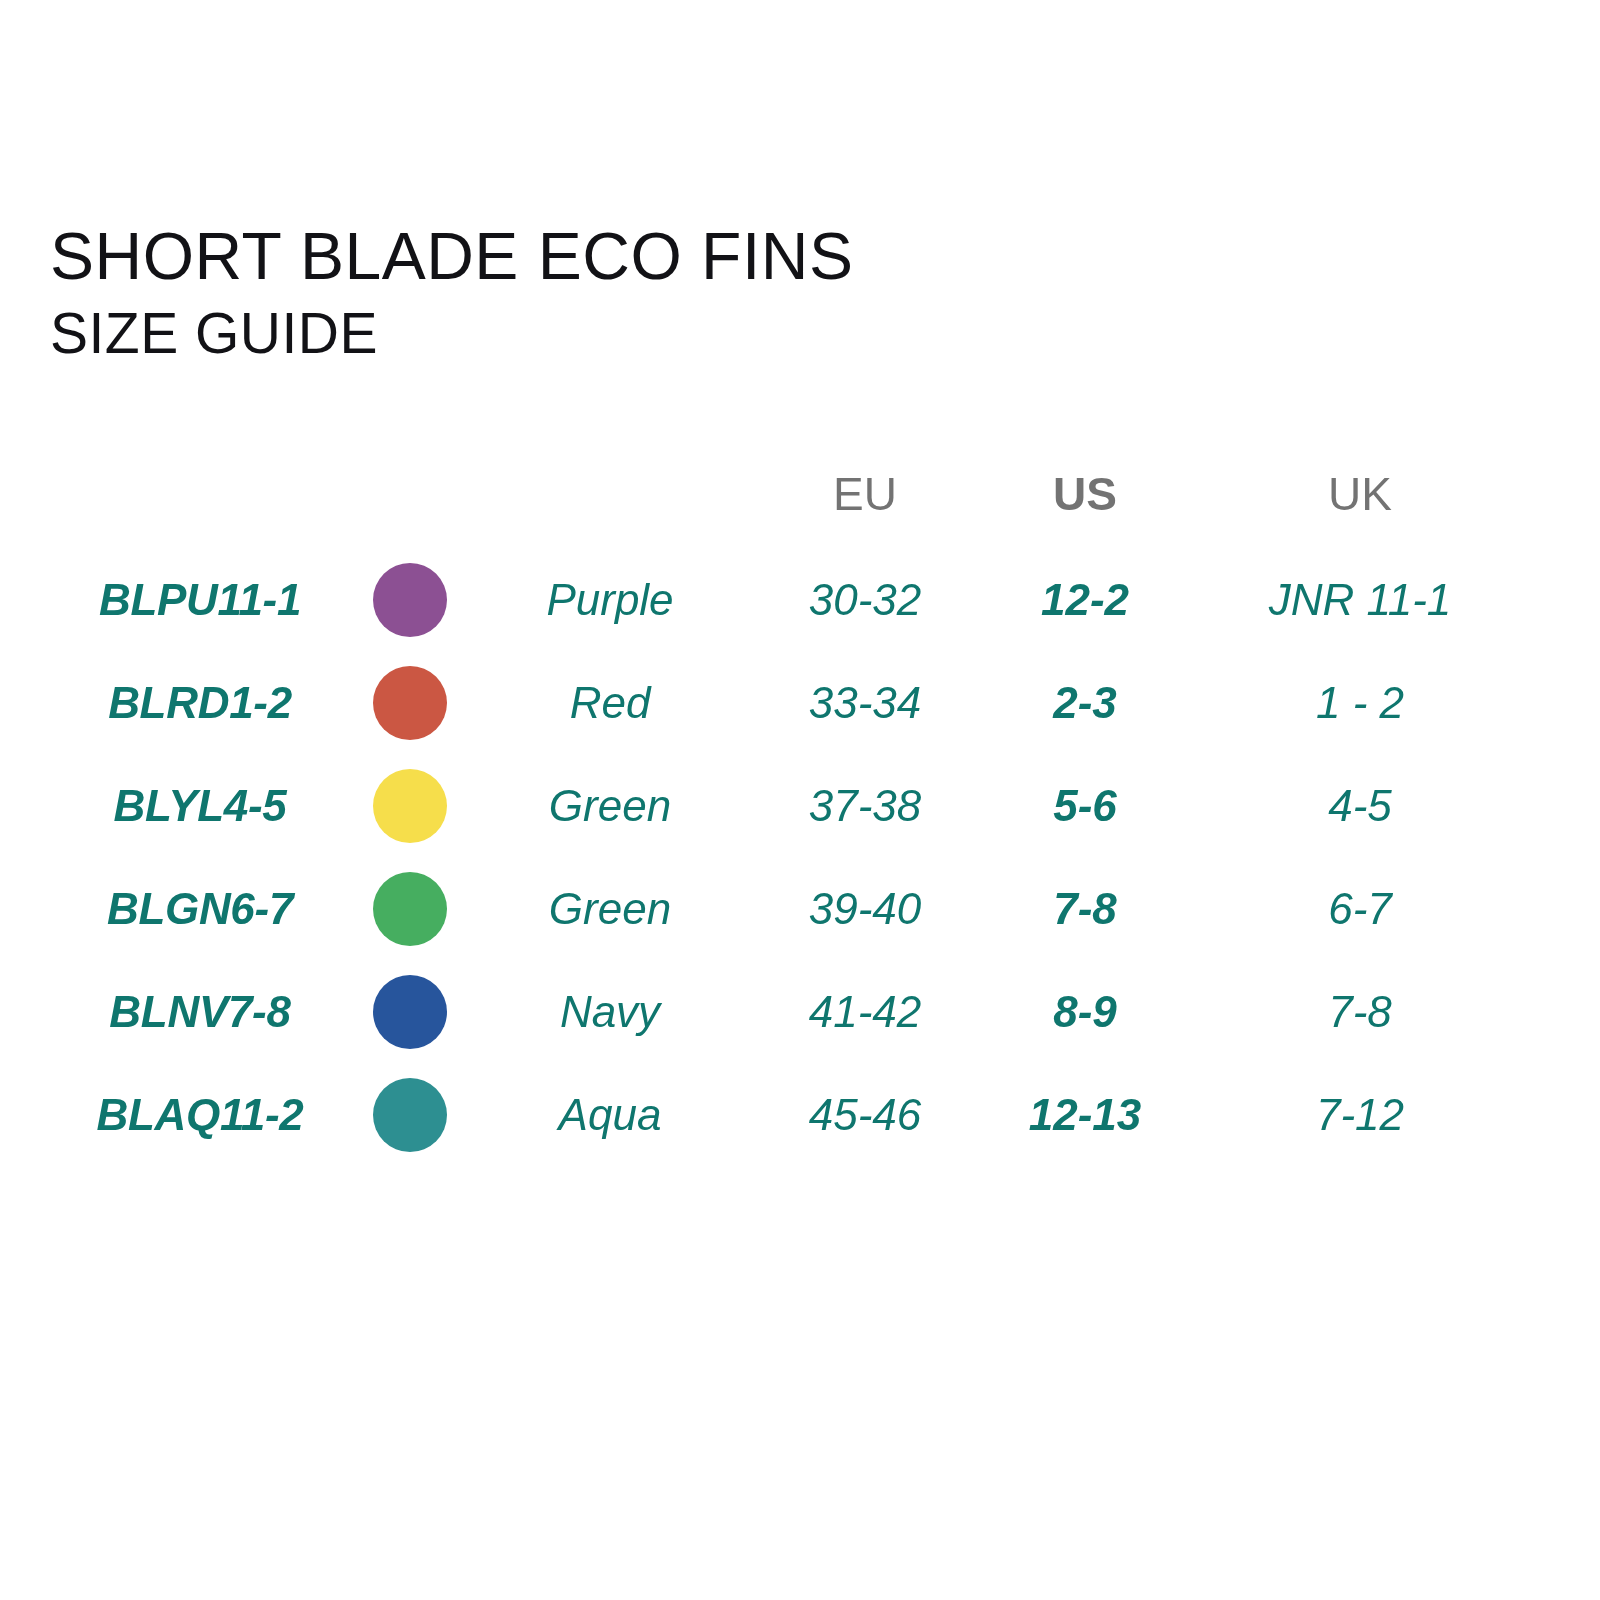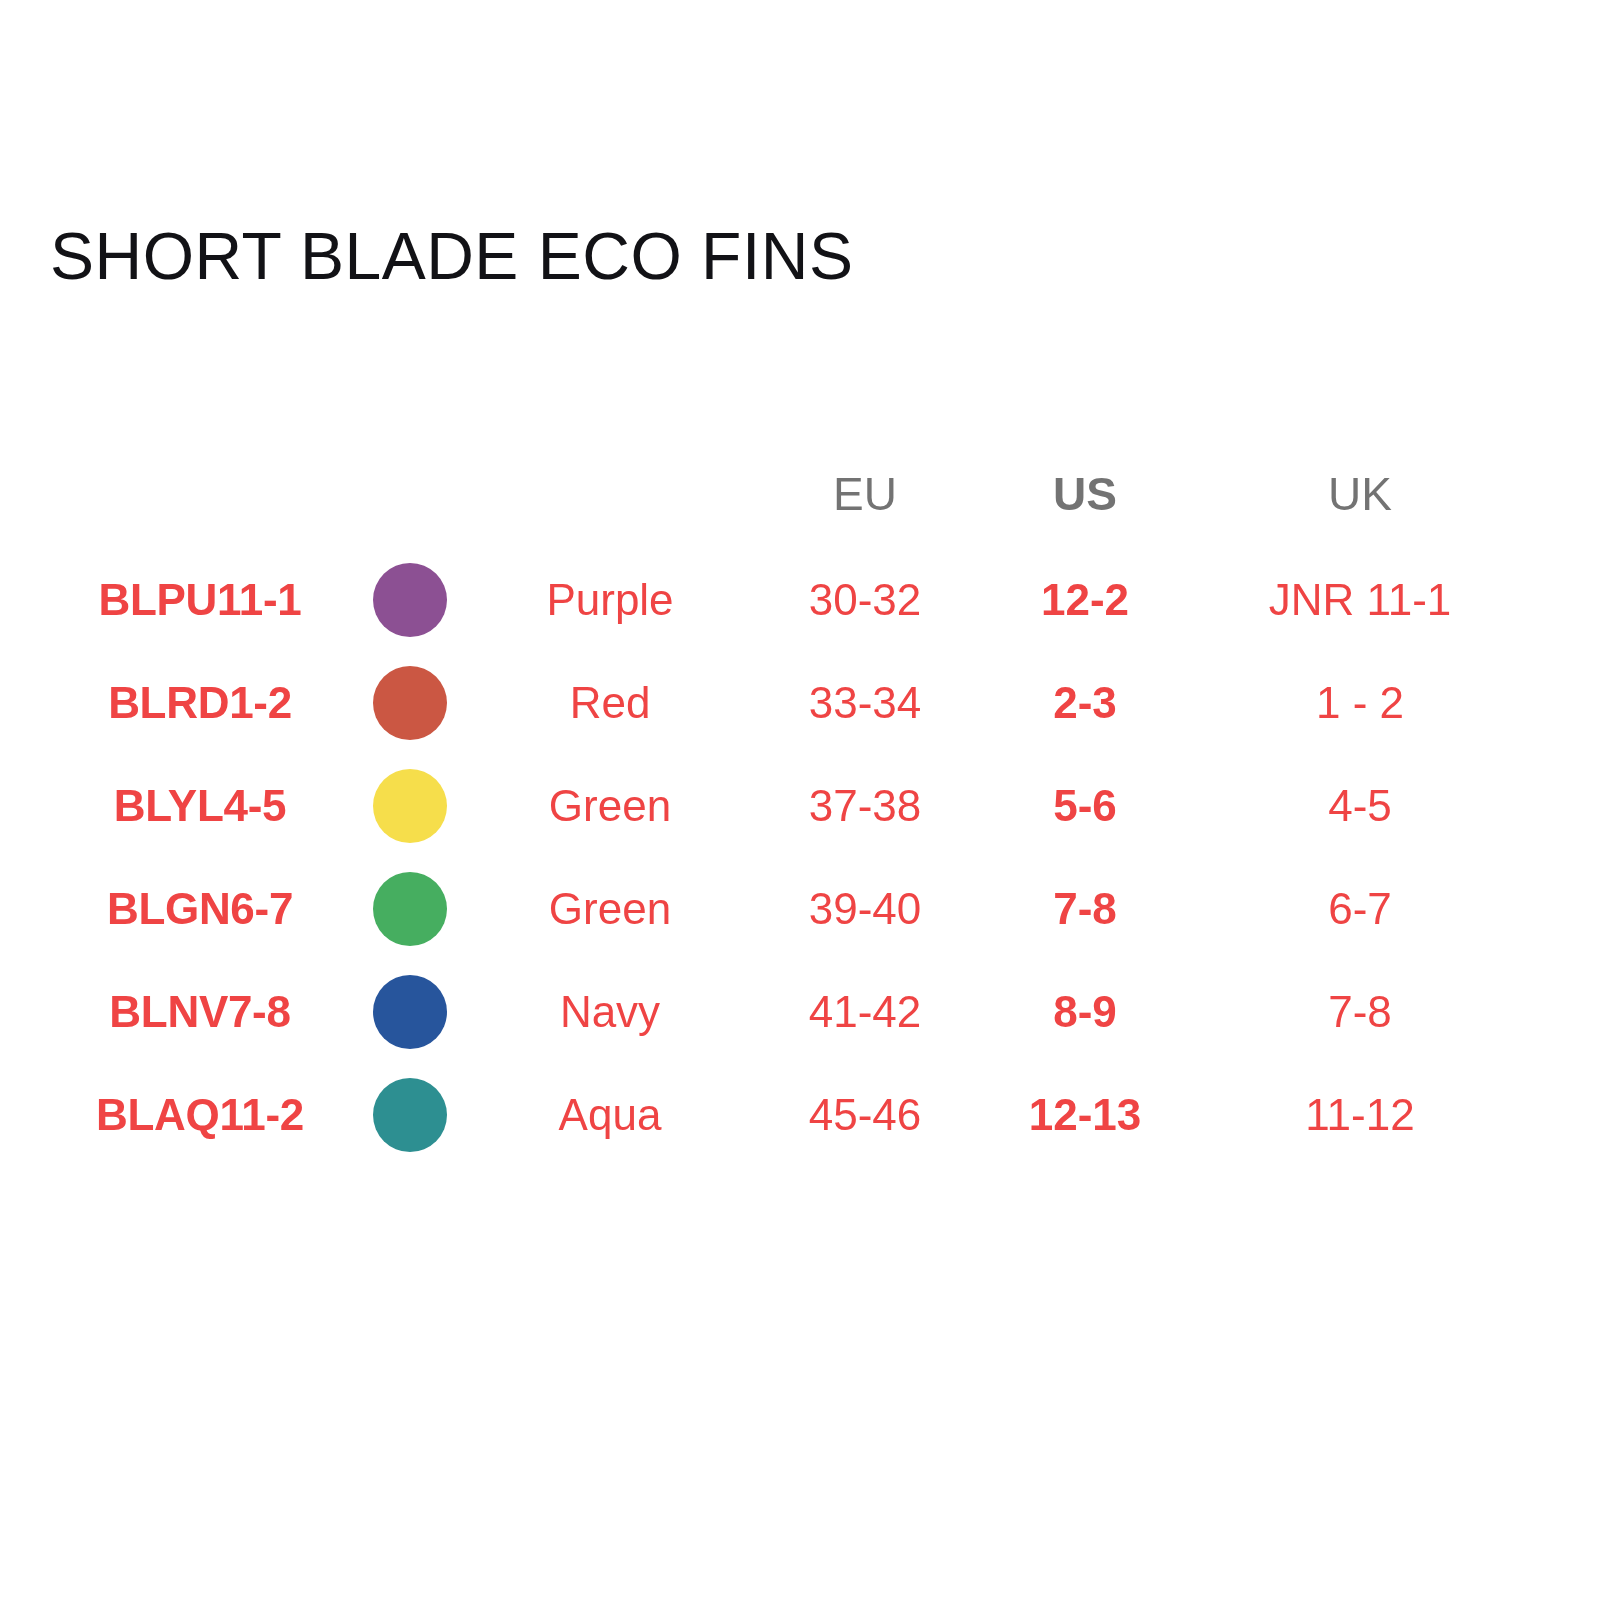--- a/index.html
+++ b/index.html
@@ -72,22 +72,23 @@
   }
   .size-table thead th.blank { font-size: 0; }
   .size-table thead th.hdr-us { font-weight: 700; }
 
   .size-table tbody tr { height: 103px; }
   .size-table tbody td {
     padding: 0;
     vertical-align: middle;
     text-align: center;
     font-size: 44px;
-    color: #ef4444;
+    color: #0f766e;
     white-space: nowrap;
+    font-style: italic;
   }
 
   .cell-sku {
     font-weight: 700;
     font-size: 44px;
     letter-spacing: -0.3px;
   }
   .cell-name { font-weight: 400; }
   .cell-eu   { font-weight: 400; }
   .cell-us   { font-weight: 700; }
@@ -102,20 +103,21 @@
     vertical-align: middle;
   }
 </style>
 </head>
 <body>
 
 <div class="page">
 
   <div class="title-block">
     <div class="title-main">SHORT BLADE ECO FINS</div>
+    <div class="title-sub">SIZE GUIDE</div>
   </div>
 
   <table class="size-table">
     <colgroup>
       <col class="c-sku">
         <col class="c-sw">
         <col class="c-name">
       <col class="c-eu">
         <col class="c-us">
         <col class="c-uk">
@@ -170,18 +172,18 @@
           <td class="cell-eu">41-42</td>
           <td class="cell-us">8-9</td>
           <td class="cell-uk">7-8</td>
         </tr>
         <tr>
           <td class="cell-sku">BLAQ11-2</td>
           <td class="swatch-cell"><span class="swatch" style="background: rgb(45, 143, 145);"></span></td>
           <td class="cell-name">Aqua</td>
           <td class="cell-eu">45-46</td>
           <td class="cell-us">12-13</td>
-          <td class="cell-uk">11-12</td>
+          <td class="cell-uk">7-12</td>
         </tr>
       </tbody>
   </table>
 
 </div>
 
 </body></html>

